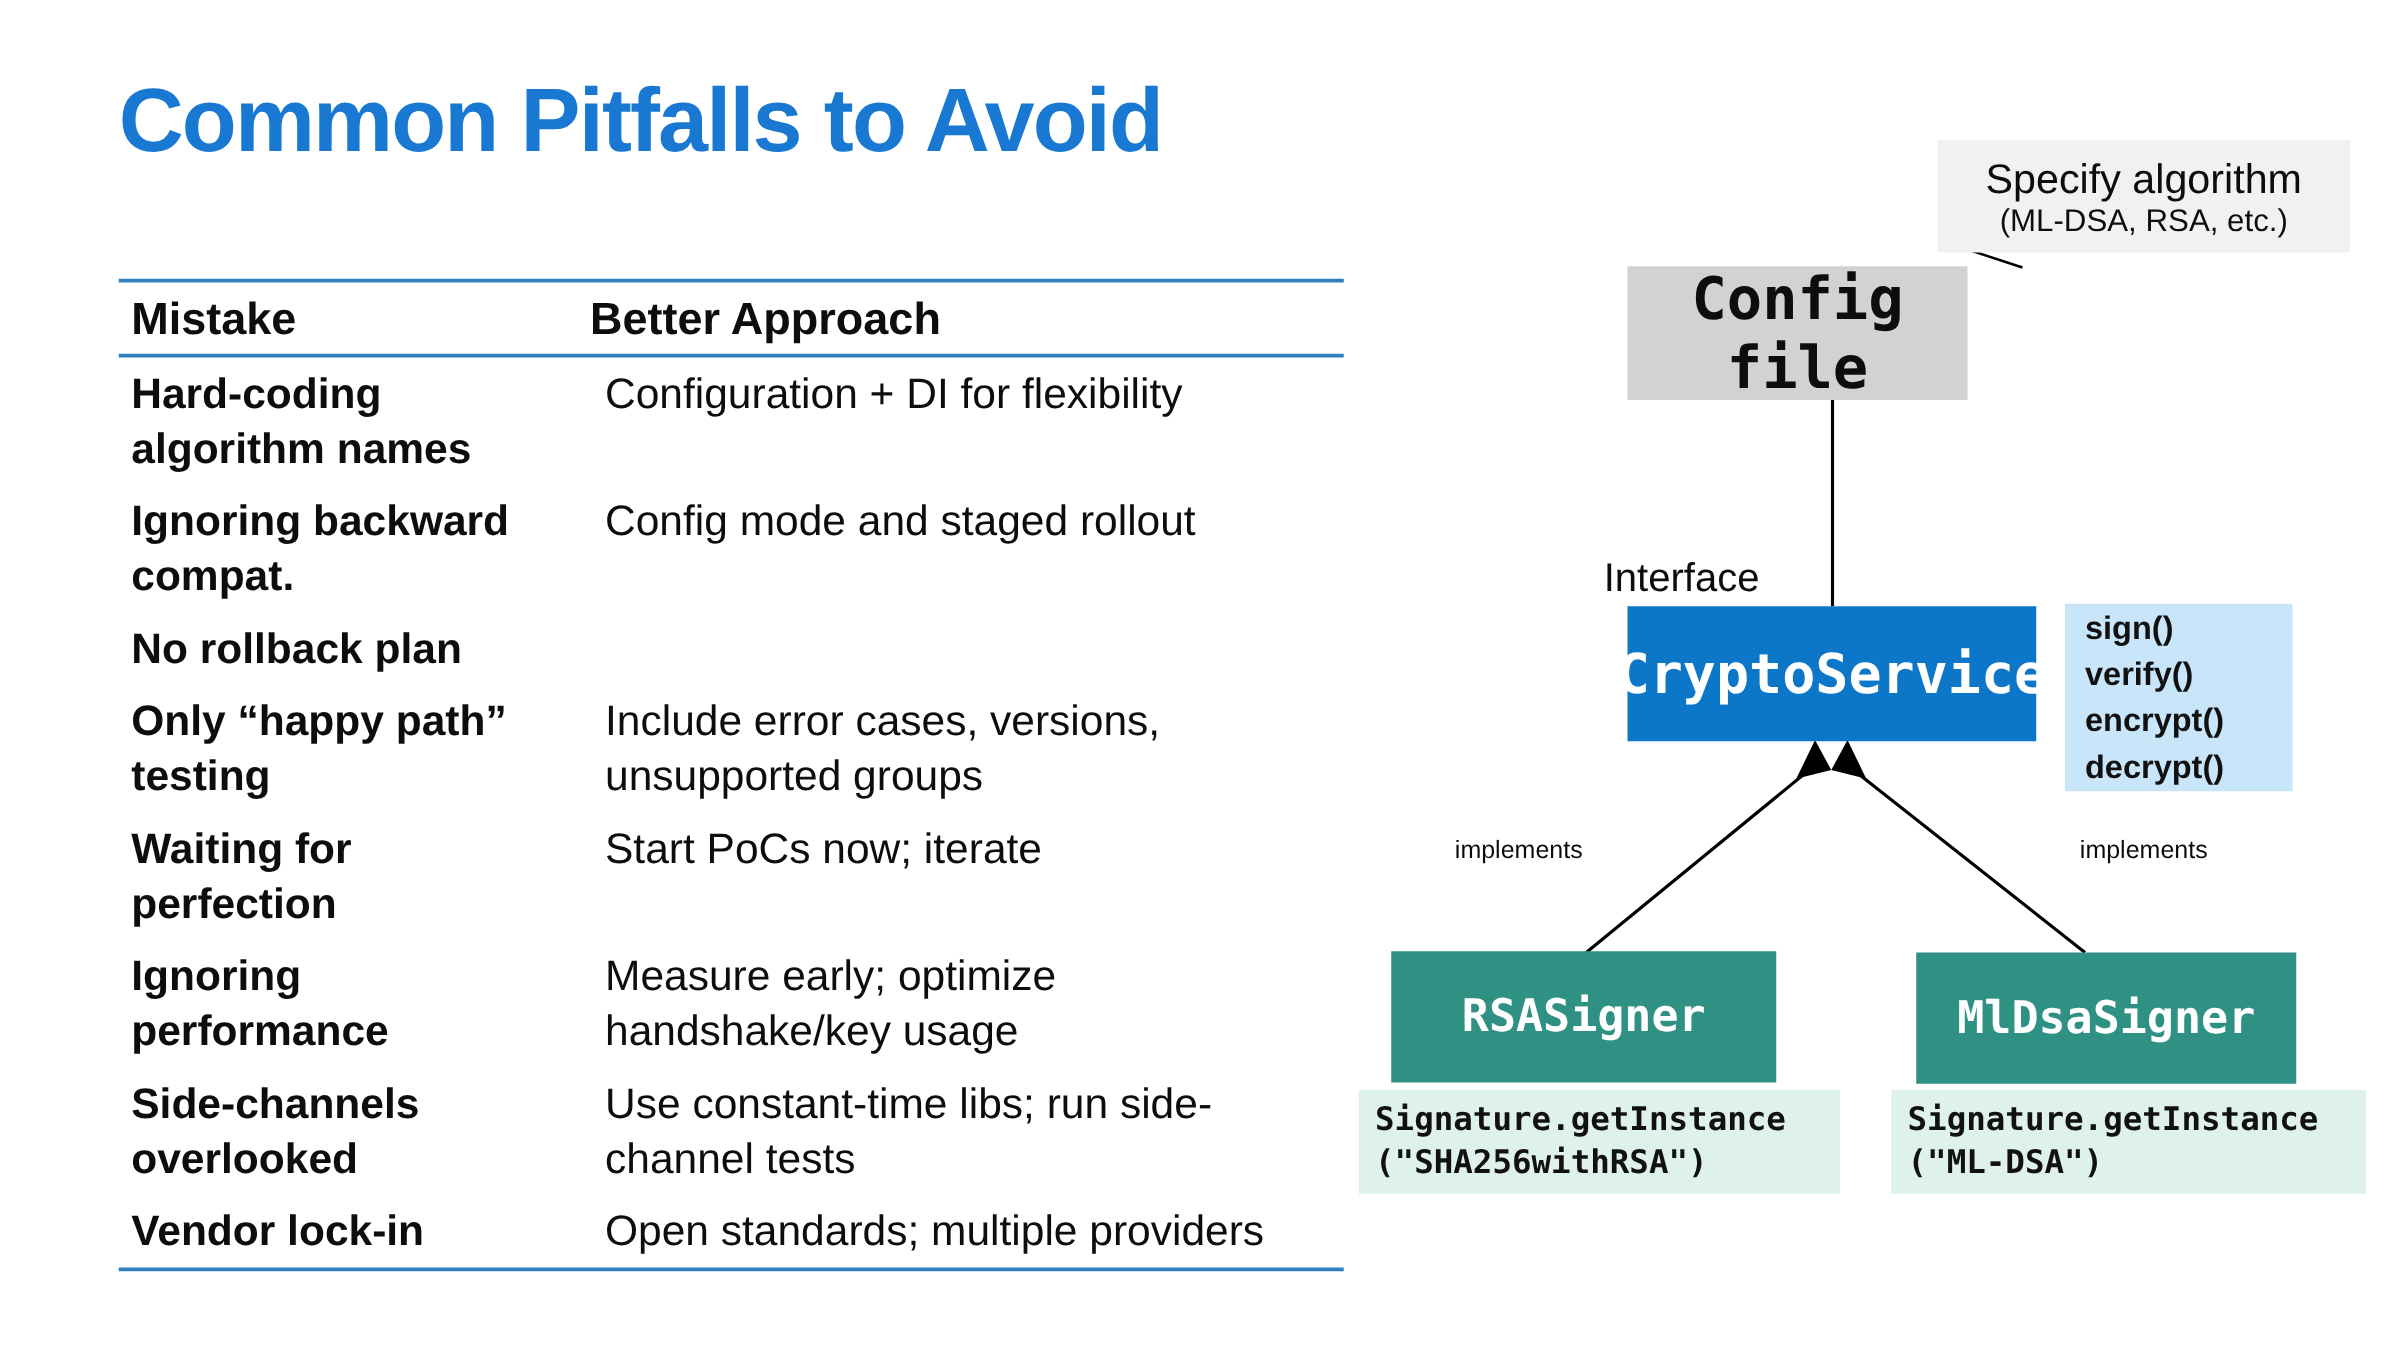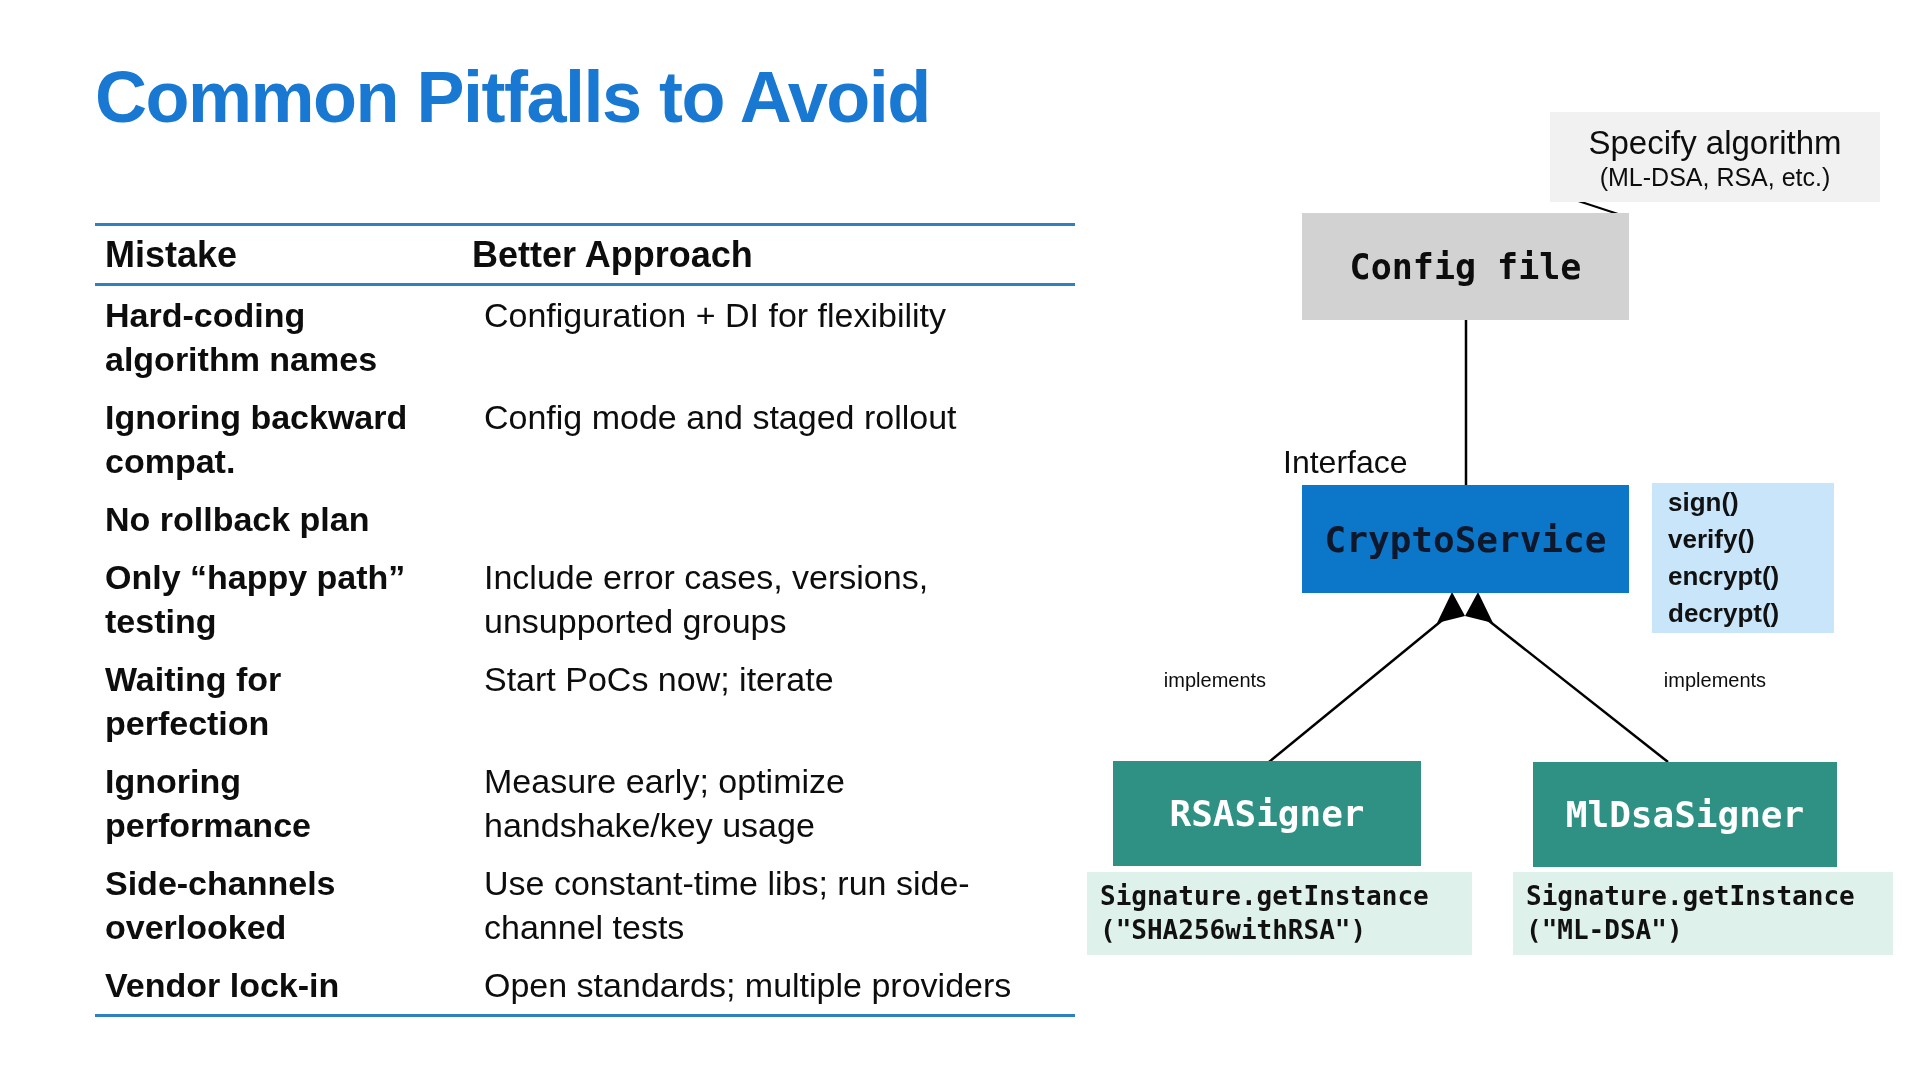--- a/index.html
+++ b/index.html
@@ -34,29 +34,29 @@
   
   .dbox{position:absolute;display:flex;align-items:center;justify-content:center;text-align:center;}
   .mono{font-family:"DejaVu Sans Mono",monospace;}
   .callout-box{
     left:1550px;top:112px;width:330px;height:90px;
     background:var(--gray-light);flex-direction:column;
   }
   .callout-line1{font-size:33px;line-height:40px;}
   .callout-line2{font-size:25px;line-height:29px;}
   .config-box{
-    left:1302px;top:213px;width:327px;height:107px;
-    background:var(--gray-box);font-size:35px;font-weight:600;
+    left:1302px;top:213px;width:272px;height:107px;
+    background:var(--gray-box);font-size:47px;font-weight:600;
   }
   .interface-label{
     position:absolute;left:1283px;top:444px;font-size:32px;line-height:36px;
   }
   .crypto-box{
     left:1302px;top:485px;width:327px;height:108px;
-    background:var(--box-blue);color:#0f172a;font-size:36px;font-weight:600;
+    background:var(--box-blue);color:#ffffff;font-size:44px;font-weight:600;
   }
   .methods-box{
     position:absolute;left:1652px;top:483px;width:182px;height:150px;
     background:var(--box-blue-light);
     display:flex;flex-direction:column;justify-content:center;
     padding-left:16px;box-sizing:border-box;
     font-size:26px;line-height:37px;font-weight:600;color:#111;
   }
   .impl-label{
     position:absolute;width:200px;text-align:center;

